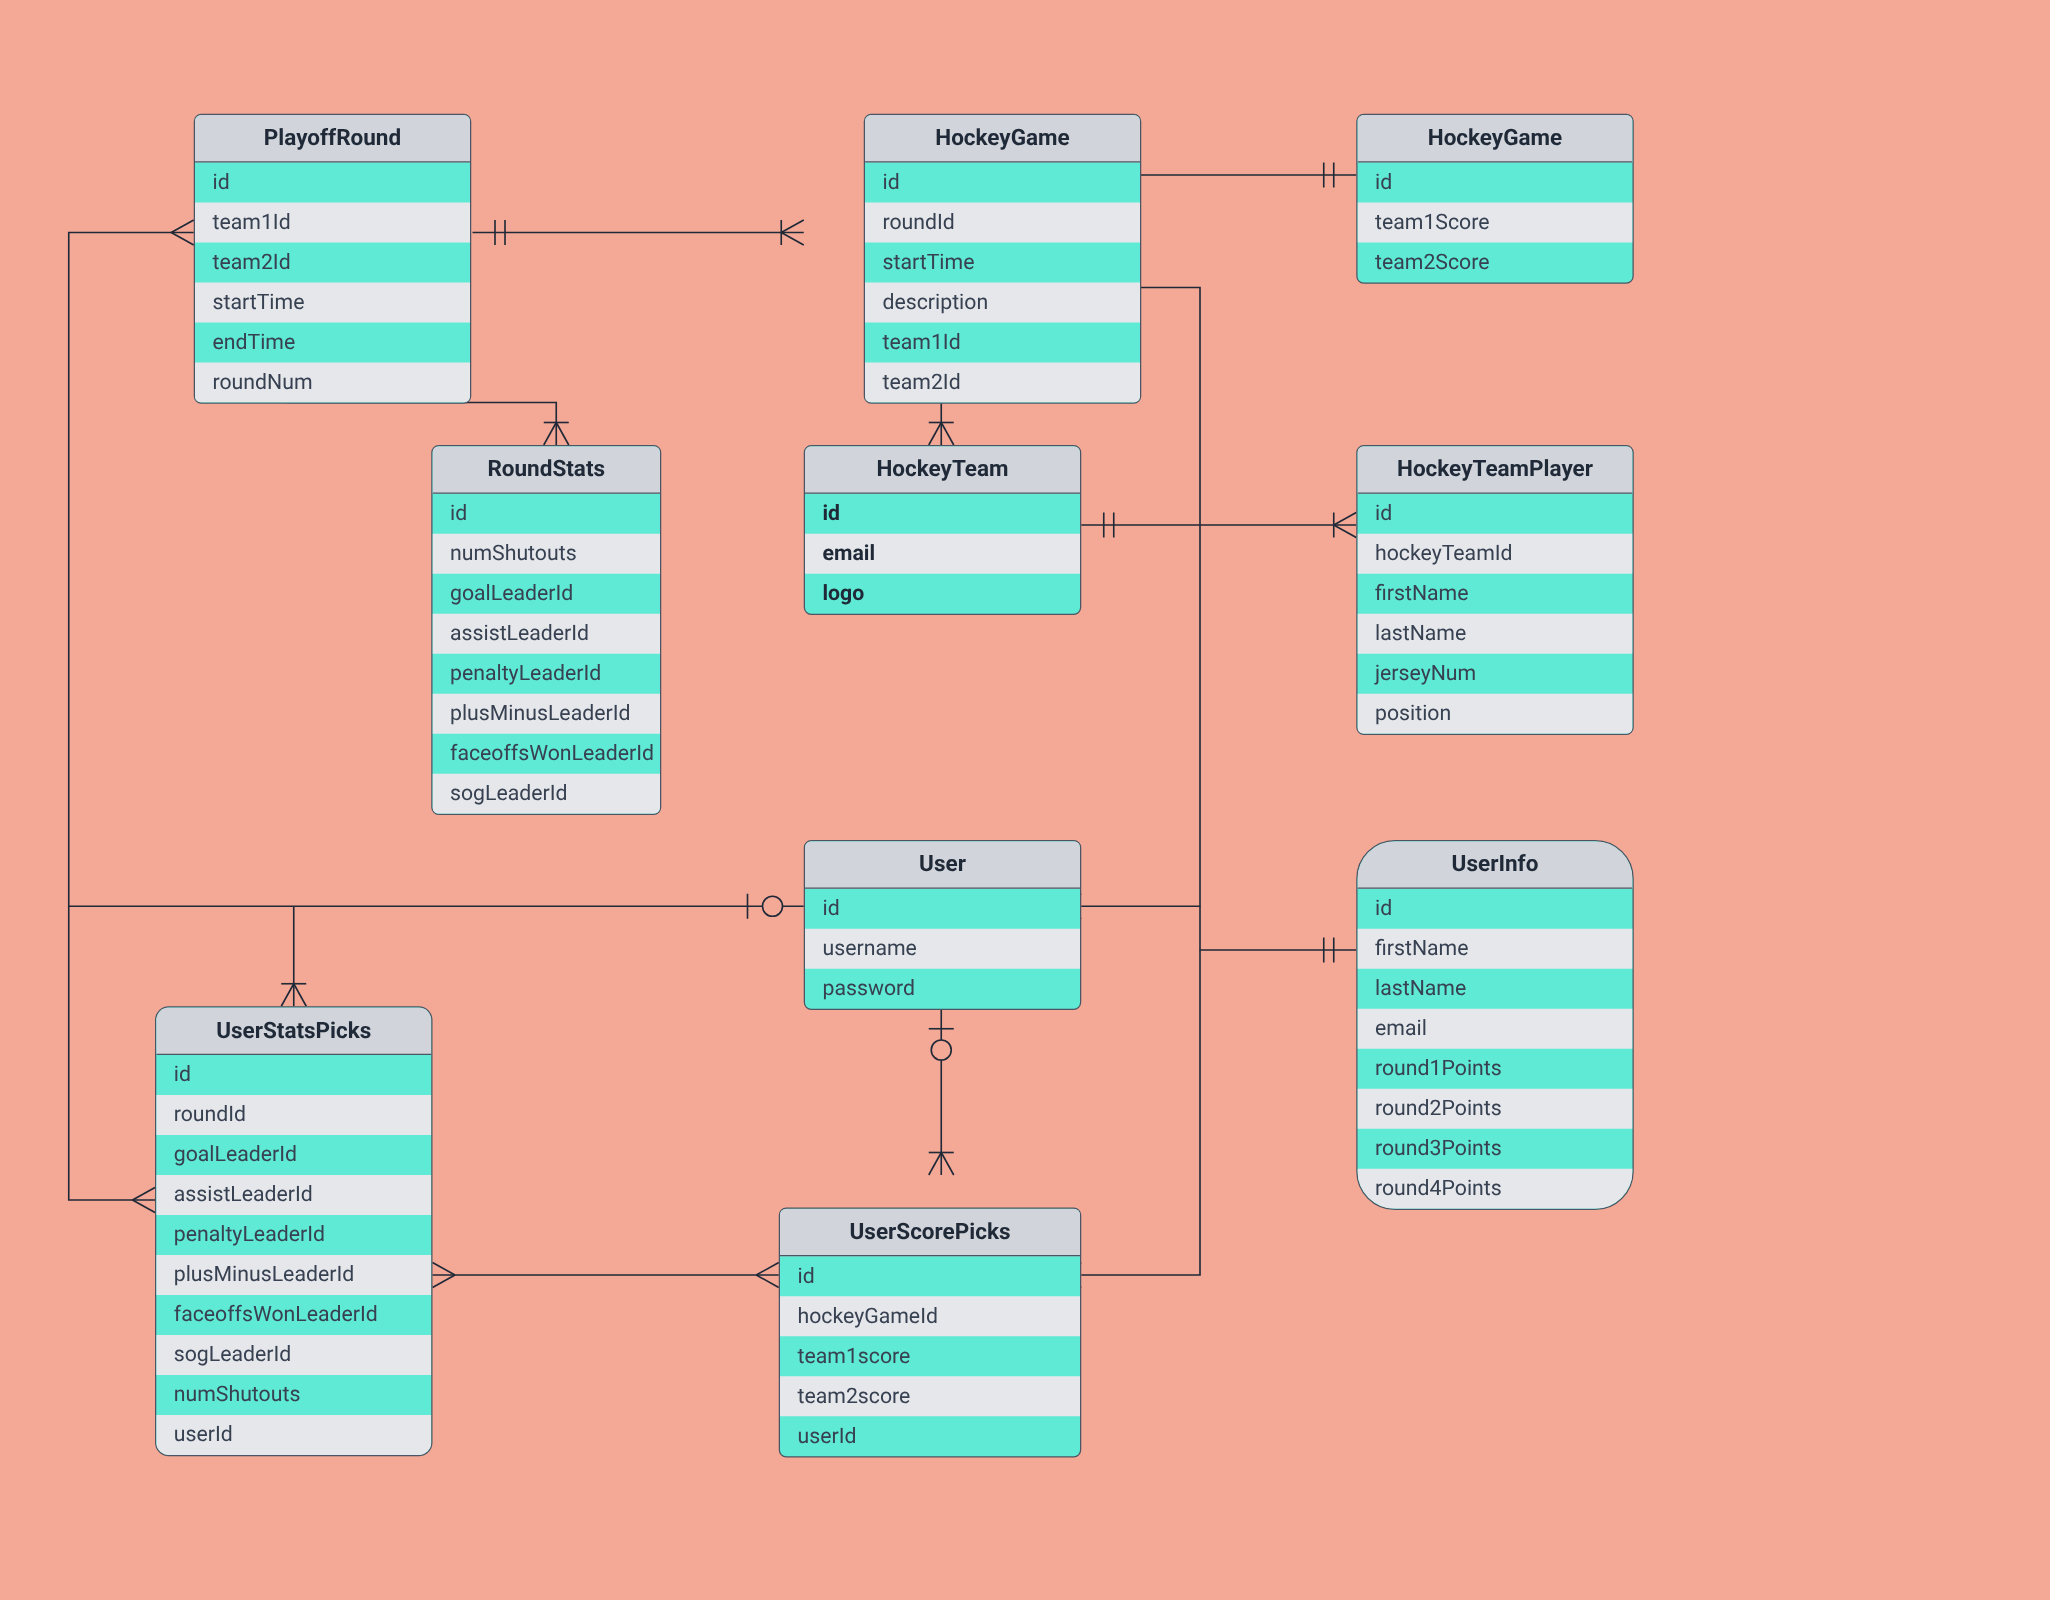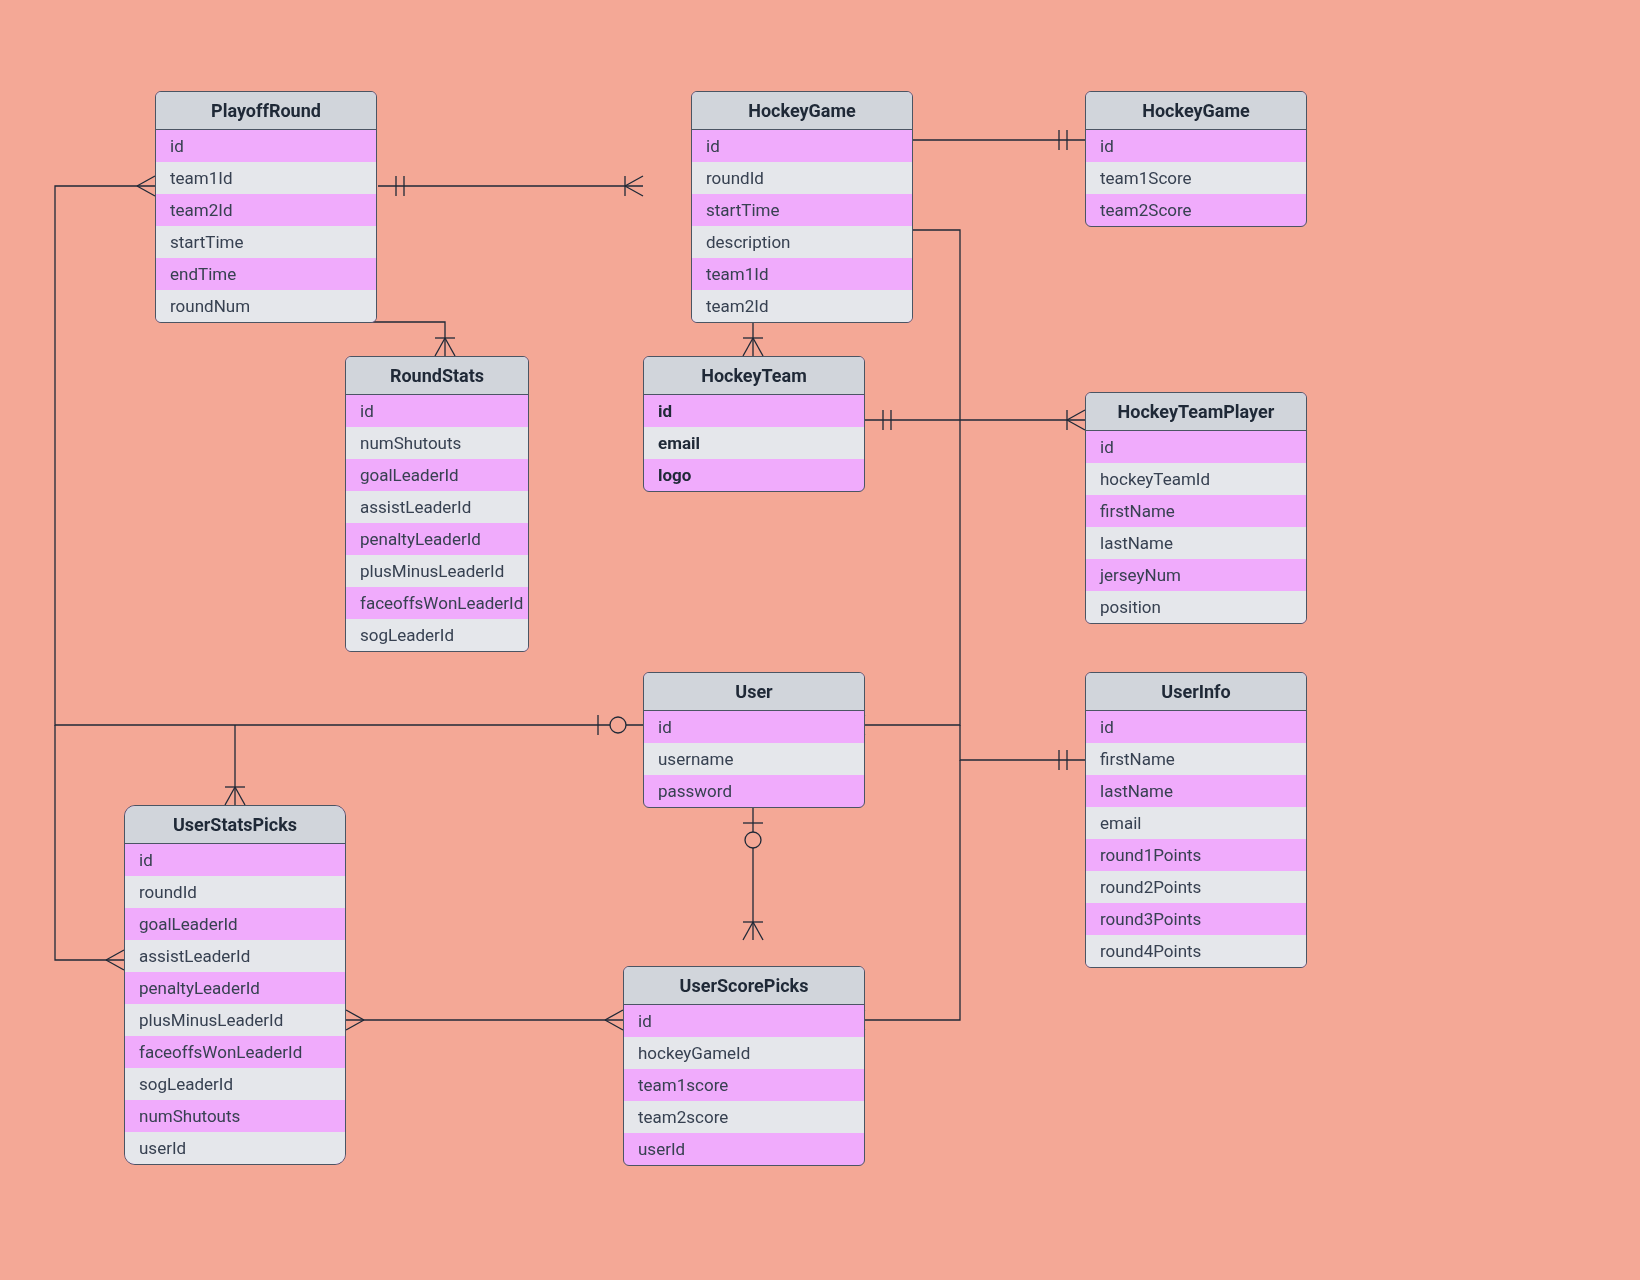--- a/index.html
+++ b/index.html
@@ -19,21 +19,21 @@
   svg.connectors {
     position: absolute;
     top: 0;
     left: 0;
     width: 1640px;
     height: 1280px;
     pointer-events: none;
   }
   .entity {
     position: absolute;
-    background: #f0abfc;
+    background: #5eead4;
     border: 1px solid #4b5563;
     border-radius: 6px;
     box-sizing: border-box;
     overflow: hidden;
   }
   .entity .title {
     background: #d1d5db;
     font-weight: 700;
     font-size: 18px;
     text-align: center;
@@ -230,38 +230,38 @@
   <div class="row alt">sogLeaderId</div>
 </div>
 
 <div class="entity" style="left:643px; top:356px; width:222px;">
   <div class="title">HockeyTeam</div>
   <div class="row bold">id</div>
   <div class="row bold alt">email</div>
   <div class="row bold">logo</div>
 </div>
 
-<div class="entity" style="left:1085px; top:356px; width:222px;margin-top:36px;">
+<div class="entity" style="left:1085px; top:356px; width:222px;">
   <div class="title">HockeyTeamPlayer</div>
   <div class="row">id</div>
   <div class="row alt">hockeyTeamId</div>
   <div class="row">firstName</div>
   <div class="row alt">lastName</div>
   <div class="row">jerseyNum</div>
   <div class="row alt">position</div>
 </div>
 
 <div class="entity" style="left:643px; top:672px; width:222px;">
   <div class="title">User</div>
   <div class="row">id</div>
   <div class="row alt">username</div>
   <div class="row">password</div>
 </div>
 
-<div class="entity" style="left:1085px; top:672px; width:222px;">
+<div class="entity" style="left:1085px; top:672px; width:222px;border-radius:31px;">
   <div class="title">UserInfo</div>
   <div class="row">id</div>
   <div class="row alt">firstName</div>
   <div class="row">lastName</div>
   <div class="row alt">email</div>
   <div class="row">round1Points</div>
   <div class="row alt">round2Points</div>
   <div class="row">round3Points</div>
   <div class="row alt">round4Points</div>
 </div>

